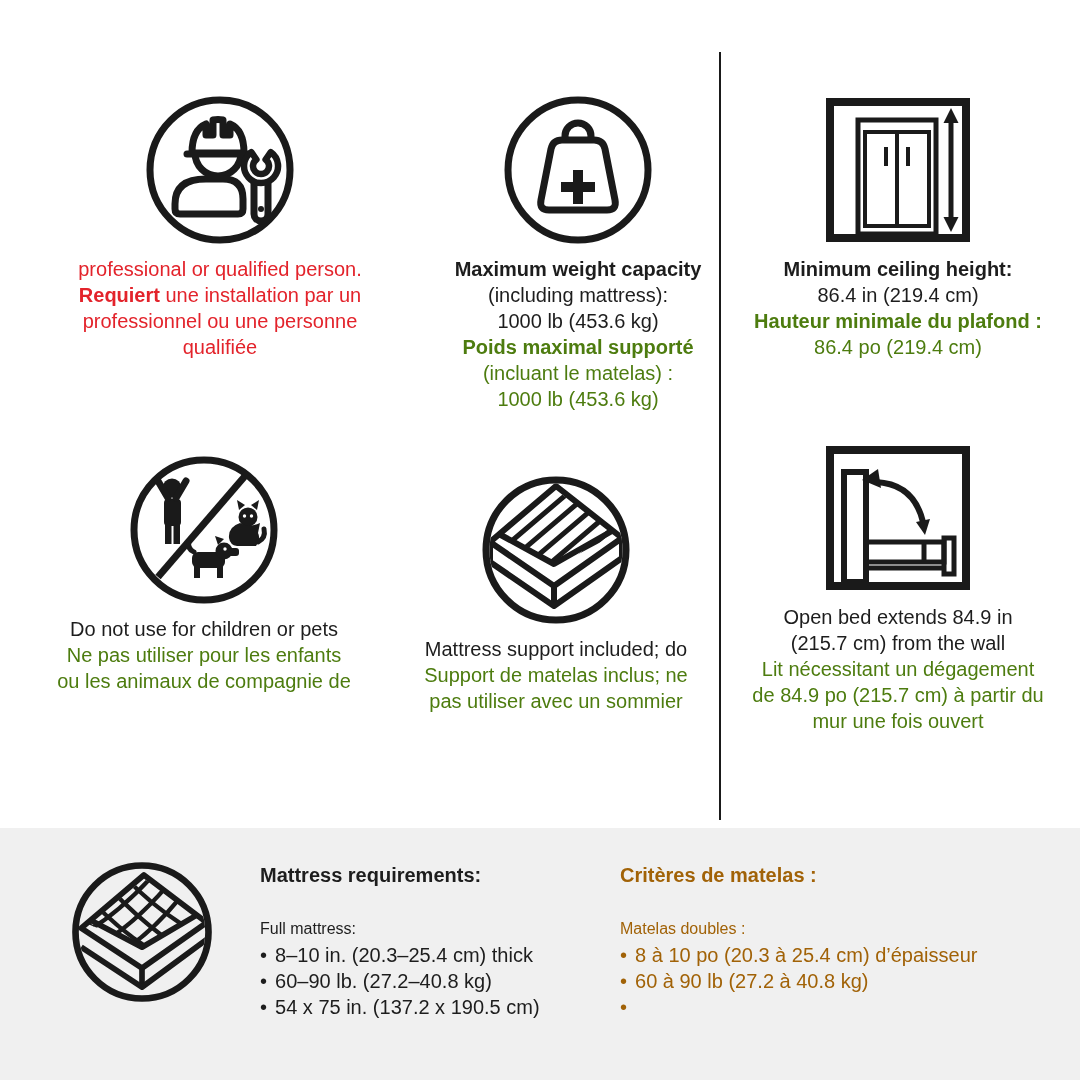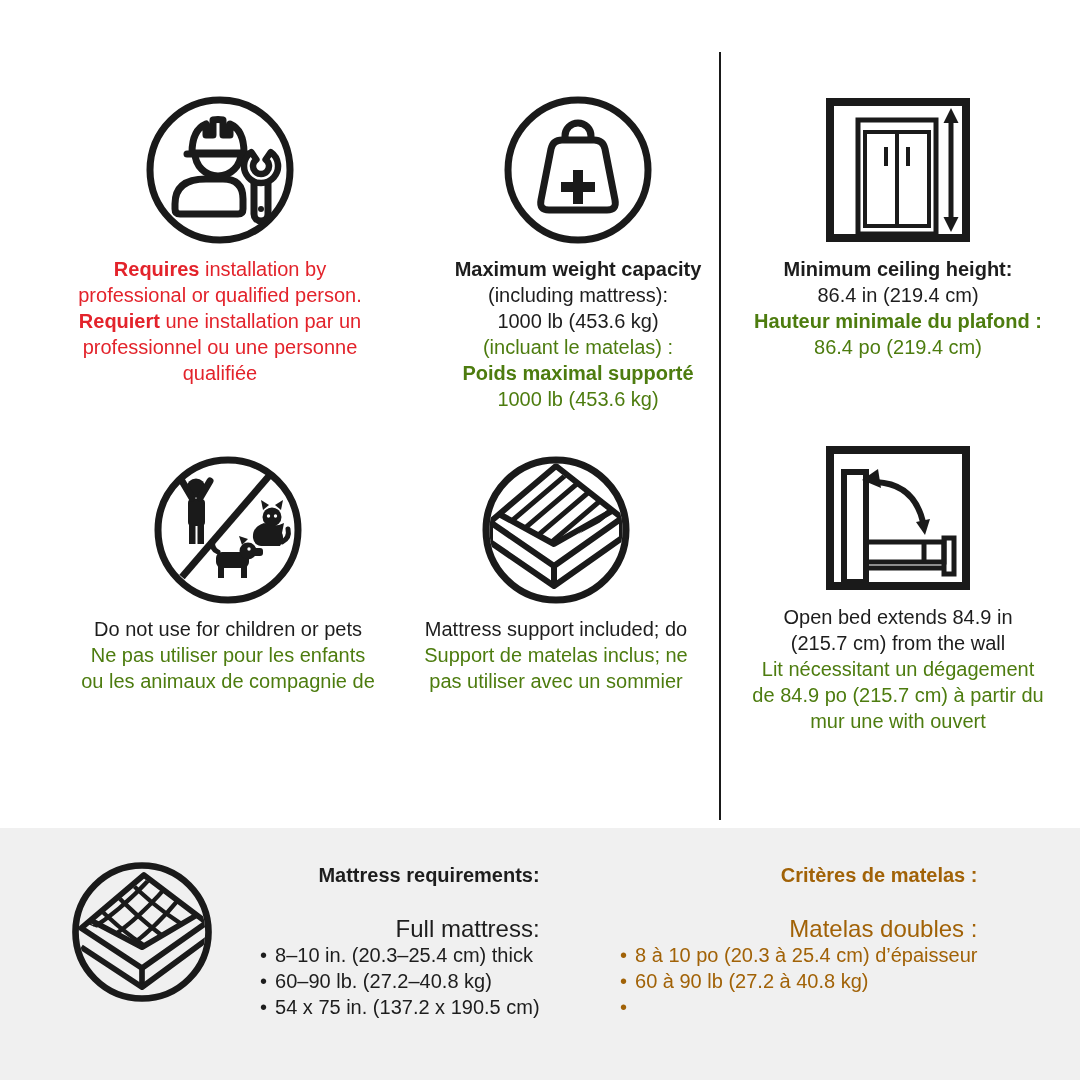--- a/index.html
+++ b/index.html
@@ -7,25 +7,25 @@
     width:1080px;height:1080px;background:#ffffff;position:relative;overflow:hidden;
     font-family:"Liberation Sans",sans-serif;color:#1d1d1d;
   }
   .card{position:absolute;text-align:center;}
   .icon-wrap{display:flex;justify-content:center;margin-bottom:6px;}
   .line{font-size:20px;line-height:26px;font-weight:400;}
   .line b{font-weight:700;}
   .red{color:#e3232b;}
   .gry{color:#4d7c0f;}
   .divider{position:absolute;left:719px;top:52px;width:2px;height:768px;background:#1a1a1a;}
-  .band{position:absolute;left:0;top:828px;width:1080px;height:252px;background:#f0f0f0;text-align:right;}
+  .band{position:absolute;left:0;top:828px;width:1080px;height:252px;background:#f0f0f0;}
   .band-icon{position:absolute;left:66px;top:28px;}
   .band-block{position:absolute;top:34px;}
   .band-block .title{font-weight:700;font-size:20px;line-height:26px;}
-  .band-block .sub{margin-top:28px;font-size:24px;line-height:26px;}
+  .band-block .sub{margin-top:28px;font-size:16px;line-height:26px;}
   .bl{display:flex;font-size:20px;line-height:26px;}
   .bl .dot{margin-right:8px;}
   .fr-block{color:#a16207;}
   svg{display:block;}
 </style>
 </head>
 <body>
 
 <div class="divider"></div>
 
@@ -35,41 +35,40 @@
       <circle cx="80" cy="80" r="70" stroke-width="7"></circle>
       <circle cx="78" cy="63" r="23" stroke-width="7"></circle>
       <path d="M52 63 Q52 40 66 34 L66 45 L73 45 L73 30 Q78 29 83 30 L83 45 L90 45 L90 34 Q104 40 104 63 Z" fill="#ffffff" stroke-width="7" stroke-linejoin="round"></path>
       <line x1="47" y1="64" x2="109" y2="64" stroke-width="7" stroke-linecap="round"></line>
       <path d="M40 124 q-5 0 -5 -5 v-5 q0 -25 31 -25 h17 q20 0 20 20 v10 q0 5 -5 5 z" fill="#ffffff" stroke-width="7" stroke-linejoin="round"></path>
       <path d="M114 91 v33 a7 7 0 0 0 14 0 v-33 z" fill="#ffffff" stroke-width="7" stroke-linejoin="round"></path>
       <path d="M111.3 62.1 A17 17 0 1 0 130.8 62.1 L125.6 69.5 A8 8 0 1 1 116.4 69.5 Z" fill="#ffffff" stroke-width="6.5" stroke-linejoin="round"></path>
       <circle cx="121" cy="119" r="3" fill="#1a1a1a" stroke="none"></circle>
     </svg>
   </div>
-  <div class="line red"><b>Requires</b><span> installation by</span></div>
   <div class="line red"><span>professional or qualified person.</span></div>
   <div class="line red"><b>Requiert</b><span> une installation par un</span></div>
   <div class="line red"><span>professionnel ou une personne</span></div>
   <div class="line red"><span>qualifiée</span></div>
 </div>
 
 <div class="card" style="left:428px;top:90px;width:300px;">
   <div class="icon-wrap">
     <svg width="160" height="160" viewBox="0 0 160 160" fill="none" stroke="#1a1a1a">
       <circle cx="80" cy="80" r="70" stroke-width="7"></circle>
       <circle cx="80" cy="46" r="13" stroke-width="7"></circle>
       <path d="M64 50 h32 q9 0 11 9 l10 51 q2 10 -8 10 H51 q-10 0 -8 -10 l10 -51 q2 -9 11 -9 z" fill="#ffffff" stroke-width="7" stroke-linejoin="round"></path>
       <path d="M80 80 v34 M63 97 h34" stroke-width="10"></path>
     </svg>
   </div>
   <div class="line"><b>Maximum weight capacity</b></div>
   <div class="line"><span>(including mattress):</span></div>
   <div class="line"><span>1000 lb (453.6 kg)</span></div>
+  <div class="line gry"><b>Poids maximal supporté</b></div>
   <div class="line gry"><span>(incluant le matelas) :</span></div>
-  <div class="line gry"><b>Poids maximal supporté</b></div>
   <div class="line gry"><span>1000 lb (453.6 kg)</span></div>
 </div>
 
 <div class="card" style="left:726px;top:90px;width:344px;">
   <div class="icon-wrap">
     <svg width="160" height="160" viewBox="0 0 160 160" fill="none" stroke="#1a1a1a">
       <rect x="12" y="12" width="136" height="136" stroke-width="8"></rect>
       <rect x="40" y="30" width="78" height="114" stroke-width="5"></rect>
       <rect x="47" y="42" width="64" height="94" stroke-width="4"></rect>
       <line x1="79" y1="42" x2="79" y2="136" stroke-width="4"></line>
@@ -79,21 +78,21 @@
       <path d="M133 18 l-7.5 15 h15 z" fill="#1a1a1a" stroke="none"></path>
       <path d="M133 142 l-7.5 -15 h15 z" fill="#1a1a1a" stroke="none"></path>
     </svg>
   </div>
   <div class="line"><b>Minimum ceiling height:</b></div>
   <div class="line"><span>86.4 in (219.4 cm)</span></div>
   <div class="line gry"><b>Hauteur minimale du plafond :</b></div>
   <div class="line gry"><span>86.4 po (219.4 cm)</span></div>
 </div>
 
-<div class="card" style="left:48px;top:450px;width:360px;">
+<div class="card" style="left:24px;top:450px;width:360px;">
   <div class="icon-wrap">
     <svg width="160" height="160" viewBox="0 0 160 160" fill="none" stroke="#1a1a1a">
       <circle cx="80" cy="80" r="70" stroke-width="7"></circle>
       <line x1="34" y1="127" x2="121" y2="26" stroke-width="7"></line>
       <g fill="#1a1a1a" stroke="none">
         <circle cx="48" cy="38" r="9.5"></circle>
         <rect x="40" y="49" width="17" height="27" rx="4"></rect>
         <rect x="41" y="73" width="6.5" height="21"></rect>
         <rect x="49.5" y="73" width="6.5" height="21"></rect>
         <path d="M115 60 l-2 -10 8 5 z"></path>
@@ -118,21 +117,21 @@
         <circle cx="127.5" cy="66" r="1.7"></circle>
         <circle cx="101" cy="99" r="1.7"></circle>
       </g>
     </svg>
   </div>
   <div class="line"><span>Do not use for children or pets</span></div>
   <div class="line gry"><span>Ne pas utiliser pour les enfants</span></div>
   <div class="line gry"><span>ou les animaux de compagnie de</span></div>
 </div>
 
-<div class="card" style="left:406px;top:450px;width:300px;">
+<div class="card" style="left:406px;top:470px;width:300px;">
   <div class="icon-wrap">
     <svg width="160" height="160" viewBox="0 0 160 160" fill="none" stroke="#1a1a1a">
       <defs>
         <clipPath id="cSlat">
             <circle cx="80" cy="80" r="66.5"></circle>
           </clipPath>
         <clipPath id="cSlatFace">
             <path d="M24 66 L80 20 L140 64 L80 96 Z"></path>
           </clipPath>
       </defs>
@@ -165,21 +164,21 @@
       <line x1="48" y1="130" x2="126" y2="130" stroke-width="5"></line>
       <path d="M58 44 Q96 46 105 84" stroke-width="6"></path>
       <path d="M63 50 L44 42 L60 31 Z" fill="#1a1a1a" stroke="none"></path>
       <path d="M98 84 L112 81 L107 97 Z" fill="#1a1a1a" stroke="none"></path>
     </svg>
   </div>
   <div class="line"><span>Open bed extends 84.9 in</span></div>
   <div class="line"><span>(215.7 cm) from the wall</span></div>
   <div class="line gry"><span>Lit nécessitant un dégagement</span></div>
   <div class="line gry"><span>de 84.9 po (215.7 cm) à partir du</span></div>
-  <div class="line gry"><span>mur une with ouvert</span></div>
+  <div class="line gry"><span>mur une fois ouvert</span></div>
 </div>
 
 <div class="band">
   <div class="band-icon">
     <svg width="152" height="152" viewBox="0 0 160 160" fill="none" stroke="#1a1a1a">
       <defs>
         <clipPath id="cMat">
             <circle cx="80" cy="80" r="66.5"></circle>
           </clipPath>
         <clipPath id="cMatFace">

